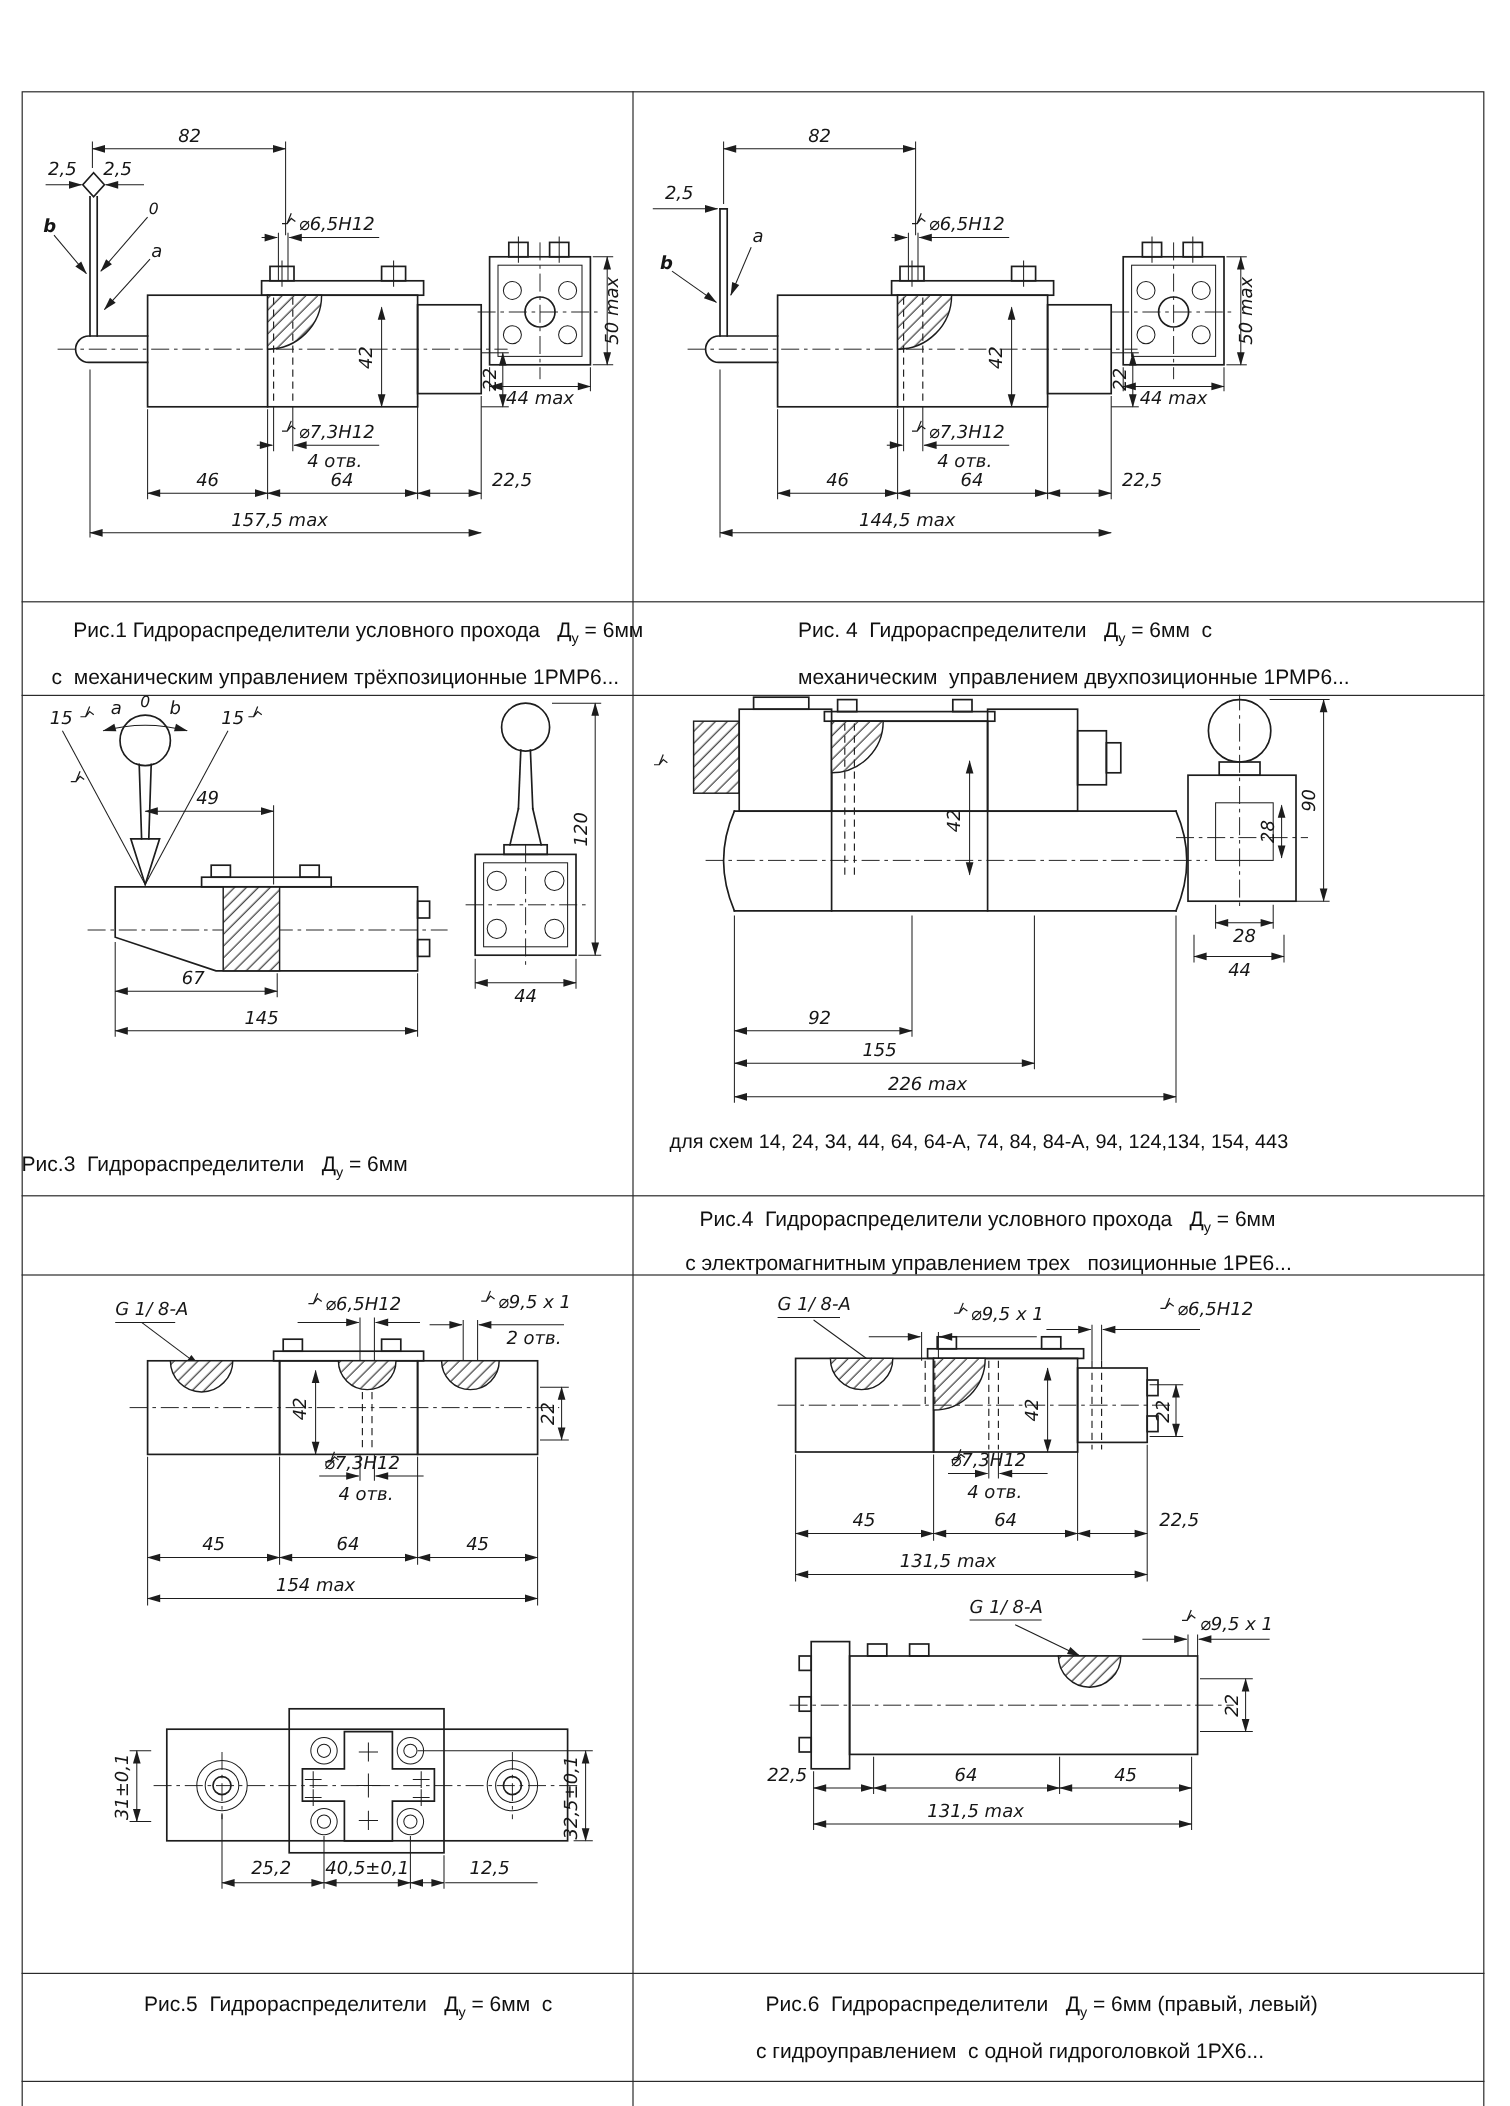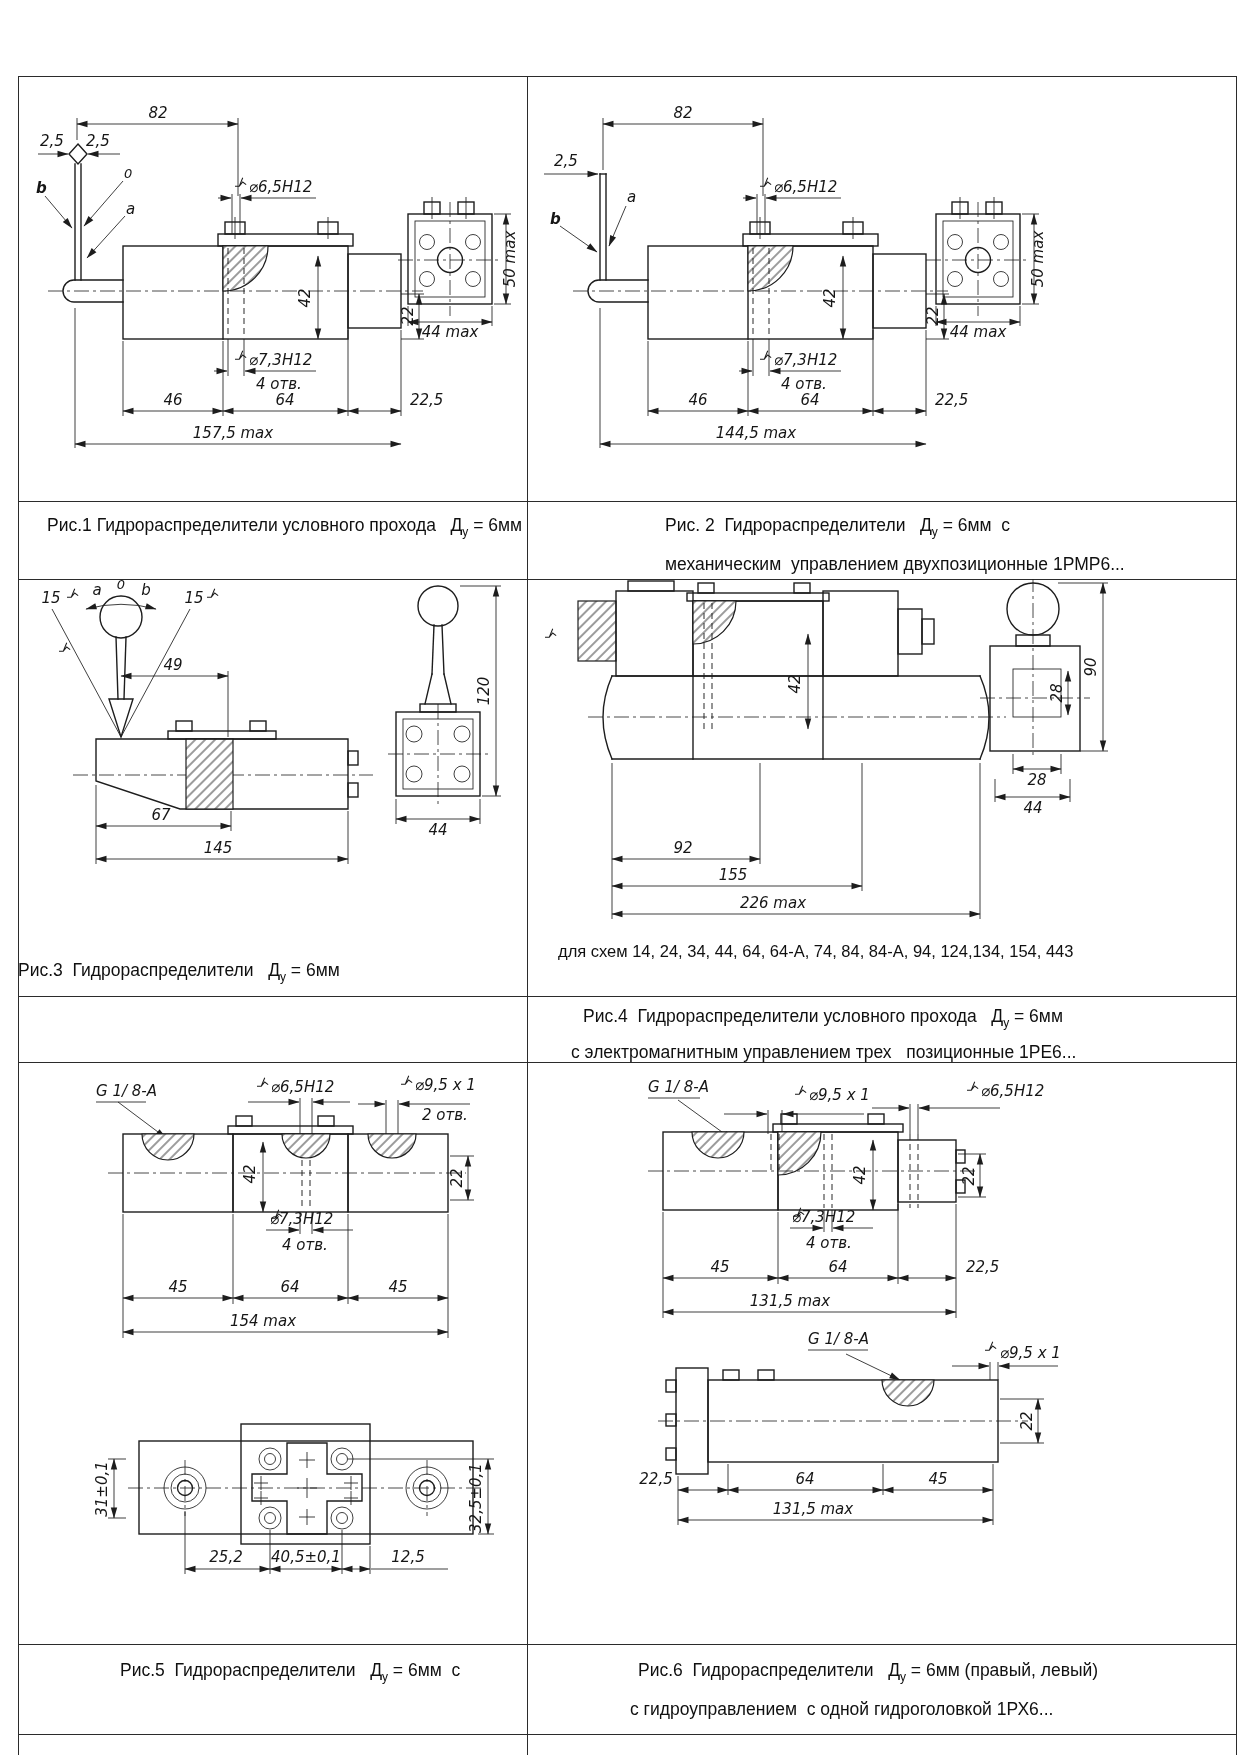--- a/index.html
+++ b/index.html
@@ -571,25 +571,26 @@
   <text class="d" x="280" y="282">G 1/ 8-A</text>
   <text class="d" x="472" y="296">⌀9,5 х 1</text>
   <text class="d anchor-mid" transform="rotate(-90 504 359)" x="504" y="359">22</text>
   <text class="d anchor-mid" x="128" y="422">22,5</text>
   <text class="d anchor-mid" x="277" y="422">64</text>
   <text class="d anchor-mid" x="410" y="422">45</text>
   <text class="d anchor-mid" x="285" y="452">131,5 max</text>
 </svg>
 </div>
 
-<div class="cap" style="left:12px;top:463px;width:509px;padding-left:35px">
+<div class="cap" style="left:26px;top:463px;width:509px;padding-left:35px">
   <span class="ln"><span>Рис.1 Гидрораспределители условного прохода   Д</span><sub>у</sub><span> = 6мм</span></span>
+  <span class="ln" style="margin-left:-18px">с  механическим управлением трёхпозиционные 1РМР6...</span>
 </div>
 <div class="cap" style="left:528px;top:463px;width:711px;padding-left:137px">
-  <span class="ln"><span>Рис. 2  Гидрораспределители   Д</span><sub>у</sub><span> = 6мм  с</span></span>
+  <span class="ln"><span>Рис. 4  Гидрораспределители   Д</span><sub>у</sub><span> = 6мм  с</span></span>
   <span class="ln">механическим  управлением двухпозиционные 1РМР6...</span>
 </div>
 <div class="cap" style="left:18px;top:904px;width:509px;line-height:41px">
   <span class="ln"><span>Рис.3  Гидрораспределители   Д</span><sub>у</sub><span> = 6мм</span></span>
 </div>
 <div class="cap" style="left:528px;top:956px;width:711px;padding-left:55px;line-height:29px">
   <span class="ln"><span>Рис.4  Гидрораспределители условного прохода   Д</span><sub>у</sub><span> = 6мм</span></span>
   <span class="ln" style="margin-left:-12px">с электромагнитным управлением трех   позиционные 1РЕ6...</span>
 </div>
 <div class="cap" style="left:18px;top:1608px;width:509px;padding-left:102px">

